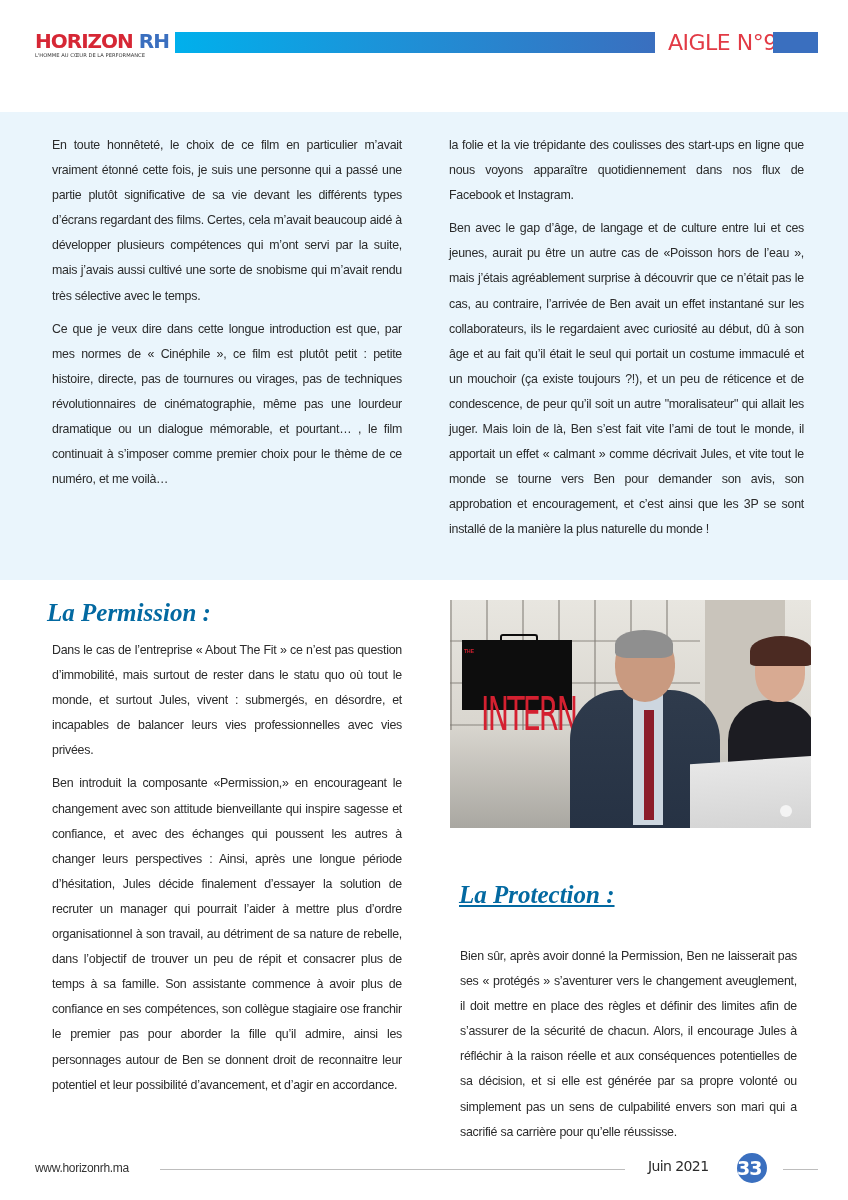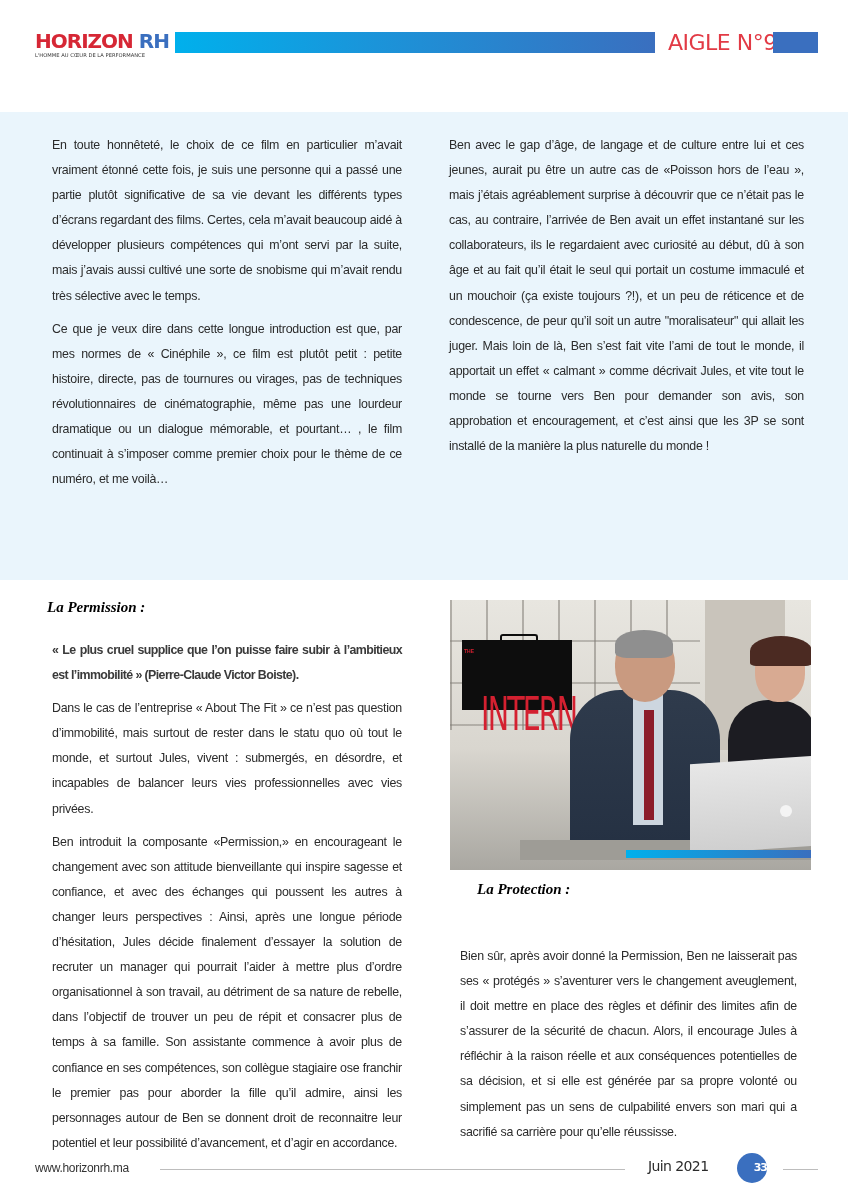--- a/index.html
+++ b/index.html
@@ -22,29 +22,29 @@
   .issue-block { position: absolute; left: 773px; top: 32px; width: 45px; height: 21px; background: #3a6fbf; }
 
   
   .band { position: absolute; left: 0; top: 112px; width: 848px; height: 468px; background: #eaf5fc; }
   .col { position: absolute; font-size: 12.4px; line-height: 25.1px; text-align: justify; color: #2b2b2b; letter-spacing: -0.25px; }
   .col p { margin: 8px; }
   .col-tl { left: 44px; top: 125px; width: 366px; }
   .col-tr { left: 441px; top: 125px; width: 371px; }
 
   
-  .section-title { position: absolute; font-family: "Liberation Serif", serif; font-style: italic; font-weight: bold; font-size: 15px; color: #000000; }
+  .section-title { position: absolute; font-family: "Liberation Serif", serif; font-style: italic; font-weight: bold; font-size: 25px; color: #0369a1; }
   .title-perm { left: 47px; top: 599px; }
-  .title-prot { left: 477px; top: 881px; }
+  .title-prot { left: 459px; top: 881px; text-decoration: underline; }
   .col-bl { left: 44px; top: 630px; width: 366px; }
   .col-br { left: 452px; top: 936px; width: 353px; }
   .quote { font-weight: bold; color: #3a3a3a; letter-spacing: -0.6px; }
 
   
-  .movie { position: absolute; left: 450px; top: 600px; width: 361px; height: 270px; overflow: hidden;
+  .movie { position: absolute; left: 450px; top: 600px; width: 361px; height: 228px; overflow: hidden;
     background: linear-gradient(180deg, #e8e6e0 0%, #d9d6cf 55%, #a9a7a1 100%); }
   .win-grid { position: absolute; left: 0; top: 0; width: 250px; height: 130px;
     background-image: linear-gradient(90deg, rgba(90,85,78,0.55) 2px, transparent 2px), linear-gradient(0deg, rgba(90,85,78,0.45) 2px, transparent 2px);
     background-size: 36px 100%, 100% 42px; opacity: 0.7; }
   .pillar { position: absolute; left: 255px; top: 0; width: 80px; height: 150px; background: #c9c4bb; }
   .intern-logo { position: absolute; left: 12px; top: 40px; width: 110px; height: 70px; background: #0d0d0d; }
   .intern-handle { position: absolute; left: 50px; top: 34px; width: 34px; height: 8px; border: 2px solid #0d0d0d; border-bottom: none; border-radius: 3px 3px 0 0; }
   .intern-the { position: absolute; left: 14px; top: 48px; color: #d42030; font-size: 5px; font-weight: bold; }
   .intern-text { position: absolute; left: 14px; top: 44px; width: 106px; text-align: center; color: #d42030; font-family: "DejaVu Sans", sans-serif; font-size: 46px; letter-spacing: -3px; line-height: 60px; transform: scaleX(0.62); transform-origin: left top; width: 170px; }
   .man-suit { position: absolute; left: 120px; top: 90px; width: 150px; height: 168px; background: linear-gradient(180deg, #2f3b4c 0%, #243042 100%); border-radius: 50px 50px 0 0; }
@@ -57,21 +57,21 @@
   .woman-hair { position: absolute; left: 300px; top: 36px; width: 62px; height: 30px; background: #4b2a22; border-radius: 50% 50% 10% 10%; }
   .laptop { position: absolute; left: 240px; top: 160px; width: 125px; height: 90px; background: linear-gradient(180deg, #e7e7e7, #cfcfcf); transform: skewY(-4deg); }
   .laptop-logo { position: absolute; left: 330px; top: 205px; width: 12px; height: 12px; background: #f4f4f4; border-radius: 50%; }
   .desk { position: absolute; left: 70px; top: 240px; width: 300px; height: 20px; background: #9e9c96; }
   .movie-bar { position: absolute; left: 176px; top: 250px; width: 185px; height: 8px; background: linear-gradient(90deg, #00b0ec, #3a6fbf); }
 
   
   .footer-url { position: absolute; left: 35px; top: 1161px; font-size: 12px; color: #333; letter-spacing: -0.3px; }
   .footer-line { position: absolute; left: 160px; top: 1169px; width: 465px; height: 1px; background: #bdbdbd; }
   .footer-date { position: absolute; left: 648px; top: 1158px; font-family: "DejaVu Sans", sans-serif; font-size: 14px; color: #2b2b2b; letter-spacing: -0.6px; text-align: right; }
-  .page-num { position: absolute; left: 737px; top: 1153px; width: 30px; height: 30px; border-radius: 50%; background: #3a6fbf; color: #fff; font-family: "DejaVu Sans", sans-serif; font-weight: bold; font-size: 11px; line-height: 30px; text-align: right; letter-spacing: -1px; }
+  .page-num { position: absolute; left: 737px; top: 1153px; width: 30px; height: 30px; border-radius: 50%; background: #3a6fbf; color: #fff; font-family: "DejaVu Sans", sans-serif; font-weight: bold; font-size: 19px; line-height: 30px; text-align: left; letter-spacing: -1px; }
   .footer-line2 { position: absolute; left: 783px; top: 1169px; width: 35px; height: 1px; background: #bdbdbd; }
 </style>
 </head>
 <body>
 
 <div class="header">
   <div class="logo">
     <div class="logo-main">
       <span class="horizon">HORIZON</span>
       <span class="rh">RH</span>
@@ -82,26 +82,26 @@
   <div class="issue">AIGLE N°9</div>
   <div class="issue-block"></div>
 </div>
 
 <div class="band"></div>
 <div class="col col-tl">
   <p>En toute honnêteté, le choix de ce film en particulier m’avait vraiment étonné cette fois, je suis une personne qui a passé une partie plutôt significative de sa vie devant les différents types d’écrans regardant des films. Certes, cela m’avait beaucoup aidé à développer plusieurs compétences qui m’ont servi par la suite, mais j’avais aussi cultivé une sorte de snobisme qui m’avait rendu très sélective avec le temps.</p>
   <p>Ce que je veux dire dans cette longue introduction est que, par mes normes de « Cinéphile », ce film est plutôt petit : petite histoire, directe, pas de tournures ou virages, pas de techniques révolutionnaires de cinématographie, même pas une lourdeur dramatique ou un dialogue mémorable, et pourtant… , le film continuait à s’imposer comme premier choix pour le thème de ce numéro, et me voilà…</p>
 </div>
 <div class="col col-tr">
+  <p>la folie et la vie trépidante des coulisses des start-ups en ligne que nous voyons apparaître quotidiennement dans nos flux de Facebook et Instagram.</p>
   <p>Ben avec le gap d’âge, de langage et de culture entre lui et ces jeunes, aurait pu être un autre cas de «Poisson hors de l’eau », mais j’étais agréablement surprise à découvrir que ce n’était pas le cas, au contraire, l’arrivée de Ben avait un effet instantané sur les collaborateurs, ils le regardaient avec curiosité au début, dû à son âge et au fait qu’il était le seul qui portait un costume immaculé et un mouchoir (ça existe toujours ?!), et un peu de réticence et de condescence, de peur qu’il soit un autre "moralisateur" qui allait les juger. Mais loin de là, Ben s’est fait vite l’ami de tout le monde, il apportait un effet « calmant » comme décrivait Jules, et vite tout le monde se tourne vers Ben pour demander son avis, son approbation et encouragement, et c’est ainsi que les 3P se sont installé de la manière la plus naturelle du monde !</p>
 </div>
 
 <div class="section-title title-perm">La Permission :</div>
 <div class="col col-bl">
-  <p class="quote">« Le plus cruel supplice que l’on puisse faire subir à l’ambitieux est l’immobilité » (Pierre-Claude Victor Boiste).</p>
   <p>Dans le cas de l’entreprise « About The Fit » ce n’est pas question d’immobilité, mais surtout de rester dans le statu quo où tout le monde, et surtout Jules, vivent : submergés, en désordre, et incapables de balancer leurs vies professionnelles avec vies privées.</p>
   <p>Ben introduit la composante «Permission,» en encourageant le changement avec son attitude bienveillante qui inspire sagesse et confiance, et avec des échanges qui poussent les autres à changer leurs perspectives : Ainsi, après une longue période d’hésitation, Jules décide finalement d’essayer la solution de recruter un manager qui pourrait l’aider à mettre plus d’ordre organisationnel à son travail, au détriment de sa nature de rebelle, dans l’objectif de trouver un peu de répit et consacrer plus de temps à sa famille. Son assistante commence à avoir plus de confiance en ses compétences, son collègue stagiaire ose franchir le premier pas pour aborder la fille qu’il admire, ainsi les personnages autour de Ben se donnent droit de reconnaitre leur potentiel et leur possibilité d’avancement, et d’agir en accordance.</p>
 </div>
 
 <div class="movie">
   <div class="win-grid"></div>
   <div class="pillar"></div>
   <div class="intern-handle"></div>
   <div class="intern-logo">
     <div class="intern-text">INTERN</div>

